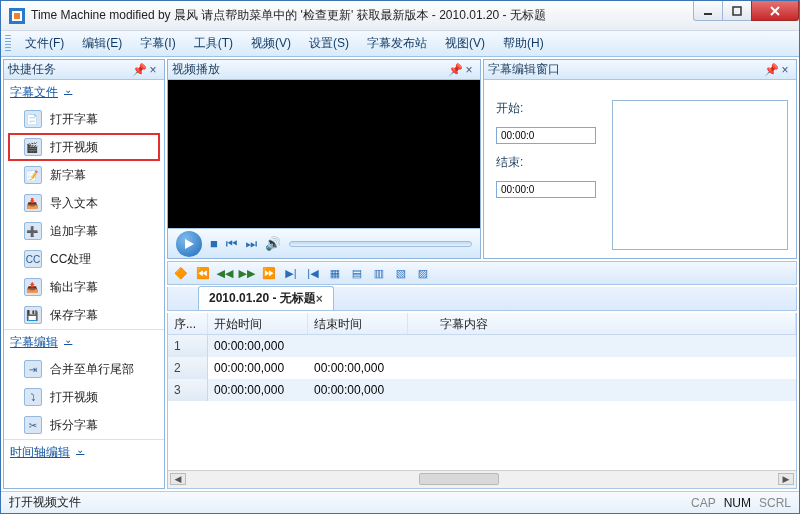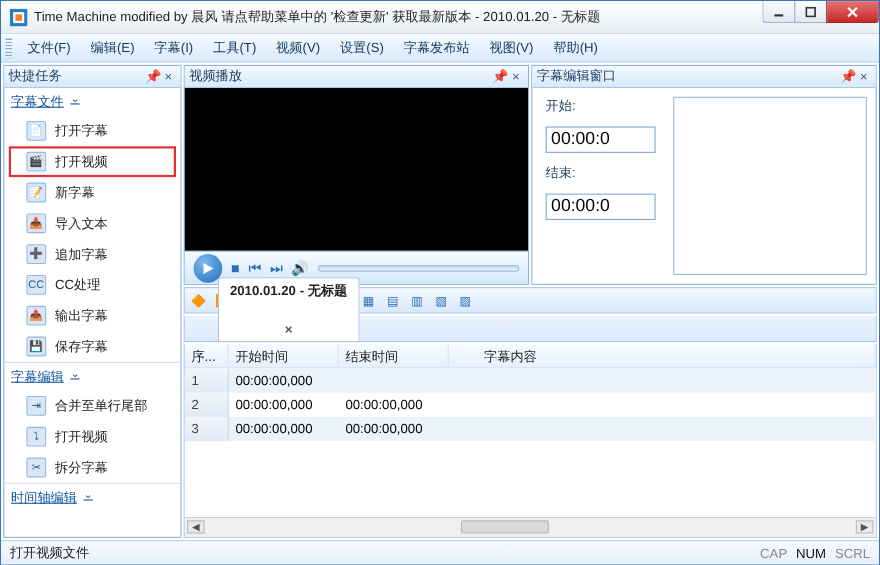--- a/index.html
+++ b/index.html
@@ -31,41 +31,41 @@
 .mid { flex: 1; display:flex; flex-direction:column; gap:2px; min-width:0;}
 .video { background: #000; flex:1; min-height:120px;}
 .ctrlbar { height: 30px; background: linear-gradient(#f6fbff,#d4e8fb); border-top:1px solid #a8c7e8; display:flex; align-items:center; padding:0 8px; gap:8px;}
 .playbtn { width:26px;height:26px;border-radius:50%;background:radial-gradient(circle at 35% 30%,#7fb9ef,#1f6db8);display:flex;align-items:center;justify-content:center;}
 .smallicn { color:#2a6db8; font-size:13px; }
 .seek { flex:1; height:6px; background:linear-gradient(#c4d8ee,#e8f1fb); border:1px solid #9fbfe0; border-radius:3px;}
 .toolbar2 { height:24px; background:linear-gradient(#f2f8ff,#d8e9fa); border:1px solid #a8c7e8; display:flex; align-items:center; padding:0 4px; gap:4px;}
 .tb2icn { width:18px;height:18px; color:#2f7a2f; display:flex;align-items:center;justify-content:center; font-size:11px;}
 .tb2icn.g{color:#2f7a2f;} .tb2icn.b{color:#2a6db8;} .tb2icn.o{color:#c87a20;}
 .tabbar { height:24px; background:linear-gradient(#eaf3fd,#dbeafc); border:1px solid #a8c7e8; border-top:none; display:flex; align-items:flex-end; padding-left:30px;}
-.tab { background:#fff; border:1px solid #9cc1e6; border-bottom:none; padding:3px 10px; display:flex; align-items:center; gap:20px; border-radius:3px 3px 0 0; font-weight:bold; color:#222;flex-direction:column;}
+.tab { background:#fff; border:1px solid #9cc1e6; border-bottom:none; padding:3px 10px; display:flex; align-items:center; gap:0; border-radius:3px 3px 0 0; font-weight:bold; color:#222;}
 .tab .tx{font-weight:bold;}
 .tab .xc{color:#555;}
 .grid { flex:1; border:1px solid #a8c7e8; border-top:none; display:flex; flex-direction:column; min-height:0;}
 .ghdr { height:22px; background:linear-gradient(#f6faff,#e6f0fb); border-bottom:1px solid #c6d9ee; display:flex;}
 .gh { padding:3px 6px; border-right:1px solid #d6e4f3; color:#222;}
 .gh.c0{width:40px;} .gh.c1{width:100px;} .gh.c2{width:100px;} .gh.c3{flex:1;margin-left:26px;}
 .gbody { flex:1; overflow:auto; background:#fff;}
 .gr { display:flex; height:22px; align-items:center;}
 .gr:nth-child(odd){background:#eaf3fc;}
 .gc { padding:0 6px; }
 .gc.c0{width:40px; background:linear-gradient(#f0f5fb,#e0eaf5); border-right:1px solid #c6d9ee; color:#444; height:100%; display:flex;align-items:center;}
 .gc.c1{width:100px;} .gc.c2{width:100px;} .gc.c3{flex:1;}
 .hscroll{height:18px;background:#f0f0f0;border-top:1px solid #cfcfcf; position:relative;}
 .hscroll .thumb{position:absolute;left:40%;top:2px;width:80px;height:12px;background:#d9d9d9;border:1px solid #b8b8b8;border-radius:2px;}
 .hscroll .arr{position:absolute;top:2px;width:16px;height:12px;background:#e8e8e8;border:1px solid #bcbcbc;display:flex;align-items:center;justify-content:center;color:#555;font-size:9px;}
 .hscroll .arr.l{left:2px;} .hscroll .arr.r{right:2px;}
-.right { width: 222px; display:flex; flex-direction:column;}
+.right { width: 222px; display:flex; flex-direction:column;gap:12px;}
 .right .row { display:flex; align-items:center; padding:4px 8px; gap:6px;}
 .right .lbl { color:#1c3c5e;}
-.right input { width:100px; border:1px solid #7fa8d8; padding:2px 4px; font-size:16px;}
+.right input { width:100px; border:1px solid #7fa8d8; padding:2px 4px; font-size:10px;}
 .right .tarea { flex:1; margin:4px; border:1px solid #99b9da; background:#fff;}
 .statusbar { height:22px; background:linear-gradient(#f6faff,#e6f0fb); border-top:1px solid #b8cee6; display:flex; align-items:center; padding:0 8px; color:#222;}
 .statusbar .sp{flex:1;}
 .statusbar .ind{margin-left:8px; color:#888;}
 .statusbar .ind.on{color:#111;}
 .midtop{flex:0 0 200px; display:flex; gap:2px;}
 .midtop .pane{flex:1;}
 .chev{color:#3a5a7c;font-size:10px;}
 .rightinner{flex:1; display:flex; padding:4px; gap:4px;}
 .rightleft{display:flex;flex-direction:column;gap:2px;}

